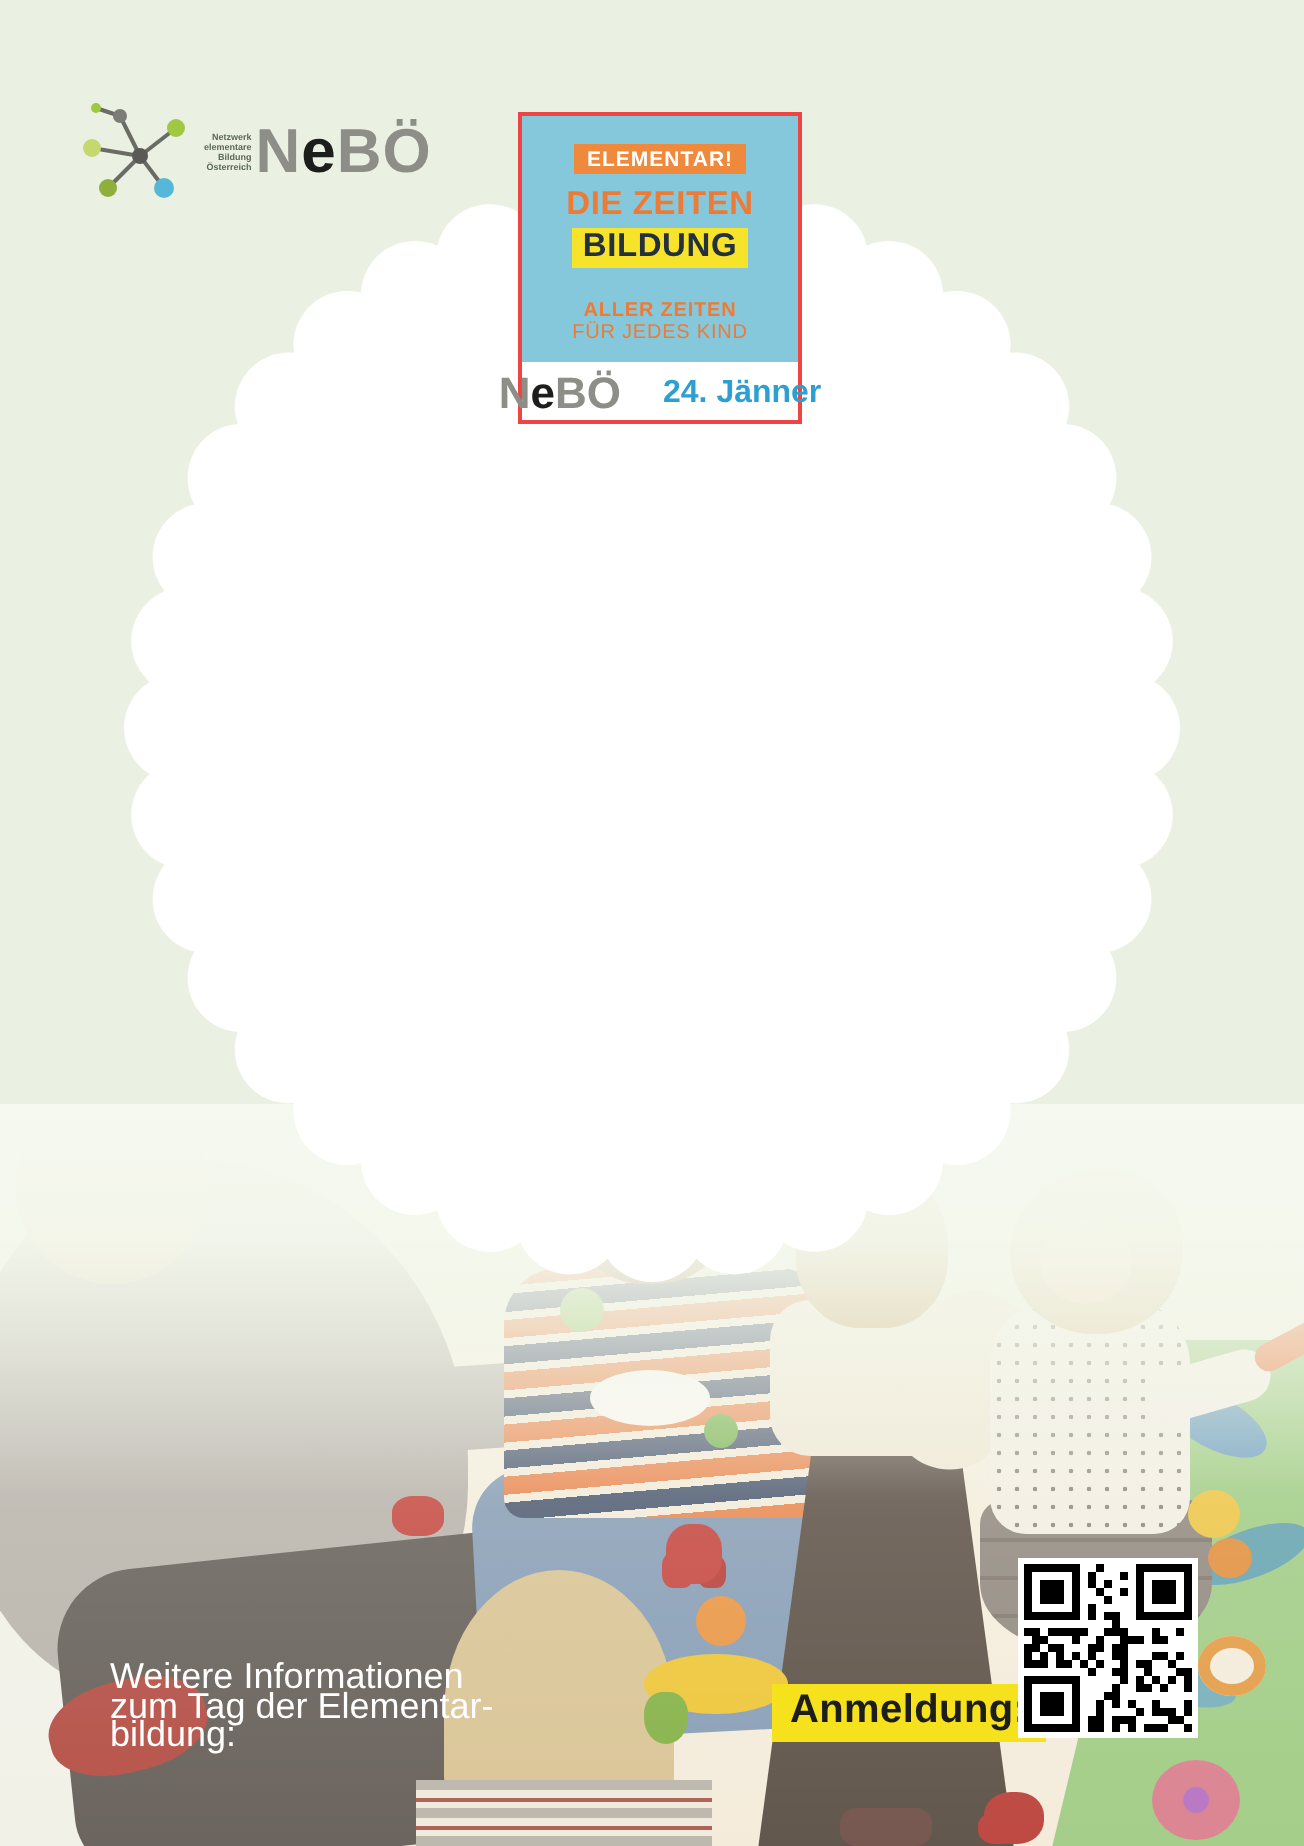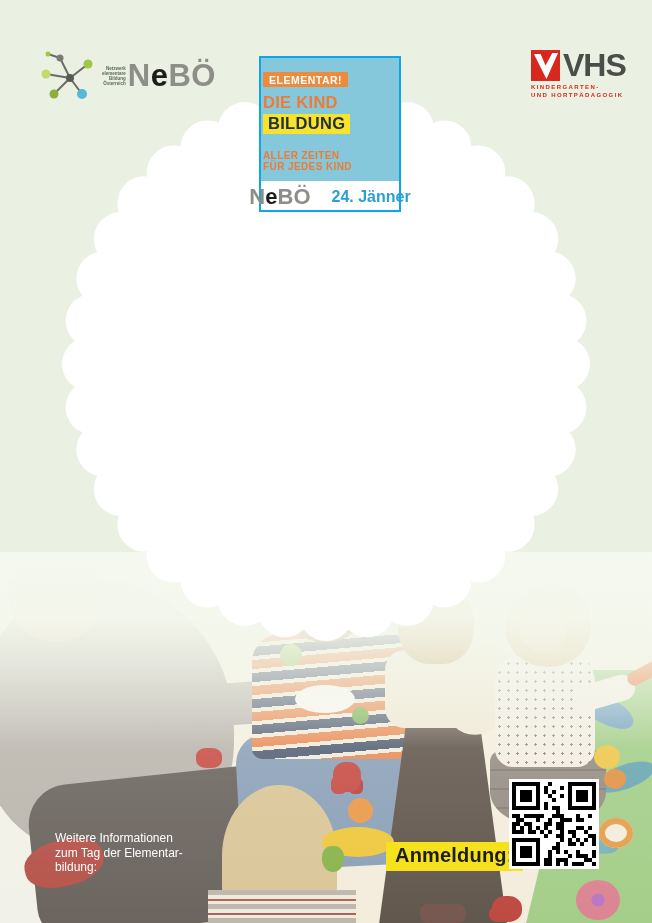--- a/index.html
+++ b/index.html
@@ -15,31 +15,31 @@
   .nebo-logo{position:absolute;left:36px;top:48px;display:flex;align-items:center;z-index:4;}
   .nebo-tagline{font-size:4.5px;line-height:5px;color:#5b6a5a;text-align:right;margin-right:2px;font-weight:700;}
   .nebo-word{font-size:31px;font-weight:700;color:#8e8e88;letter-spacing:0.5px;}
   .nebo-word .e{color:#1d1d1b;}
   .vhs-logo{position:absolute;left:531px;top:50px;z-index:4;width:110px;}
   .vhs-row{display:flex;align-items:flex-start;}
   .vhs-word{font-size:32px;line-height:30px;font-weight:700;color:#4c4c48;letter-spacing:-1px;margin-left:3px;}
   .vhs-sub{color:#d6281e;font-size:6px;line-height:7.5px;font-weight:700;letter-spacing:1.4px;margin-top:3px;}
 
   
-  .campaign-badge{position:absolute;left:259px;top:56px;width:142px;background:#0ea5e9;padding:2px;z-index:4;
-                  box-sizing:border-box;text-align:left;}
+  .campaign-badge{position:absolute;left:259px;top:56px;width:142px;background:#ef4444;padding:2px;z-index:4;
+                  box-sizing:border-box;text-align:center;}
   .badge-blue{background:#85c8dc;padding:12px 2px 9px;}
   .badge-ribbon{display:inline-block;background:#ef8a3c;color:#fff;font-size:10.5px;font-weight:700;
                 padding:2px 6px 1px;letter-spacing:0.5px;}
   .badge-l1{color:#ee7b35;font-size:16.5px;font-weight:800;margin-top:5px;letter-spacing:0.3px;}
   .badge-l2-wrap{margin-top:2px;}
   .badge-l2{display:inline-block;background:#f7e32a;color:#24313d;font-size:16.5px;font-weight:800;
             padding:0 5px 1px;letter-spacing:0.3px;}
   .badge-l3{color:#ee7b35;font-size:10px;font-weight:800;margin-top:16px;line-height:11px;letter-spacing:0.4px;}
-  .badge-l4{color:#ee7b35;font-size:10px;font-weight:700;line-height:11px;letter-spacing:0.4px;}
+  .badge-l4{color:#ee7b35;font-size:10px;font-weight:400;line-height:11px;letter-spacing:0.4px;}
   .badge-footer{display:flex;align-items:center;justify-content:center;background:#fff;padding:6px 0 3px;}
   .badge-footer .nebo-sm{font-size:22px;font-weight:700;color:#8e8e88;line-height:20px;}
   .badge-footer .nebo-sm .e{color:#1d1d1b;}
   .badge-footer .badge-date{color:#2d9fd1;font-size:16px;font-weight:700;margin-left:18px;white-space:nowrap;}
   .badge-mol{margin:-14px 1px 0 2px;}
 
   
   .title{position:absolute;top:183px;width:652px;text-align:center;font-size:38px;line-height:40px;
          font-weight:700;color:#1d1d1b;letter-spacing:-0.8px;white-space:pre-line;margin:0;}
   .date-badge{position:absolute;top:302px;left:50%;transform:translateX(-50%);background:#f6e21c;
@@ -47,21 +47,21 @@
   .time{position:absolute;top:359px;width:652px;text-align:center;font-size:17px;font-weight:700;color:#1d1d1b;}
   .location{position:absolute;top:380px;width:652px;text-align:center;font-size:17px;font-weight:700;
             color:#1d1d1b;letter-spacing:-0.2px;}
   .program-item{position:absolute;width:652px;text-align:center;font-family:"DejaVu Sans",sans-serif;
                 font-style:italic;font-size:13px;line-height:17.5px;color:#3c3c3a;white-space:pre-line;}
   .p0{top:411px;} .p1{top:452px;} .p2{top:489px;} .p3{top:514px;}
   .hashtag{position:absolute;top:532px;width:652px;text-align:center;color:#6096ad;
            font-size:15.5px;font-weight:700;letter-spacing:0.2px;}
 
   
-  .info-text{position:absolute;left:55px;top:831px;color:#fff;font-size:12px;line-height:14.5px;
+  .info-text{position:absolute;left:55px;top:831px;color:#fff;font-size:18px;line-height:14.5px;
              white-space:pre-line;z-index:5;}
   .website{position:absolute;left:54px;top:869px;color:#fff;font-size:24px;font-weight:700;
            letter-spacing:0.3px;z-index:5;cursor:pointer;}
   .anmeldung{position:absolute;left:386px;top:842px;background:#f6e21c;color:#1d1d1b;font-size:20px;
              font-weight:800;padding:2px 9px 4px;z-index:5;letter-spacing:0.2px;}
   .qr{position:absolute;left:509px;top:779px;width:90px;height:90px;background:#fff;z-index:5;}
 
   
   .photo div{position:absolute;}
   .wall{left:0;top:205px;width:42px;height:166px;background:#f0f0e7;}
@@ -233,38 +233,25 @@
     </svg>
     <div class="nebo-tagline">
       <div>Netzwerk</div>
       <div>elementare</div>
       <div>Bildung</div>
       <div>Österreich</div>
     </div>
     <div class="nebo-word"><span>N</span><span class="e">e</span><span>BÖ</span></div>
   </div>
 
-  <div class="vhs-logo">
-    <div class="vhs-row">
-      <svg width="29" height="31" viewBox="0 0 30 32">
-        <rect width="30" height="32" fill="#d6281e"></rect>
-        <path d="M3 4 L10 4 L15 16 L22 3 L28 3 L16 30 Z" fill="#ffffff"></path>
-      </svg>
-      <div class="vhs-word">VHS</div>
-    </div>
-    <div class="vhs-sub">
-      <div>KINDERGARTEN-</div>
-      <div>UND HORTPÄDAGOGIK</div>
-    </div>
-  </div>
 
   <div class="campaign-badge">
     <div class="badge-blue">
       <div><span class="badge-ribbon">ELEMENTAR!</span></div>
-      <div class="badge-l1">DIE KIND</div>
+      <div class="badge-l1">DIE ZEITEN</div>
       <div class="badge-l2-wrap"><span class="badge-l2">BILDUNG</span></div>
       <div class="badge-l3">ALLER ZEITEN</div>
       <div class="badge-l4">FÜR JEDES KIND</div>
     </div>
     <div class="badge-footer">
       <span class="nebo-sm"><span>N</span><span class="e">e</span><span>BÖ</span></span>
       <svg class="badge-mol" width="34" height="24" viewBox="0 0 46 30">
         <line x1="10" y1="22" x2="24" y2="9" stroke="#4a4a46" stroke-width="2"></line>
         <line x1="24" y1="9" x2="41" y2="11" stroke="#4a4a46" stroke-width="2"></line>
         <circle cx="10" cy="22" r="3.5" fill="#9fc843"></circle>

